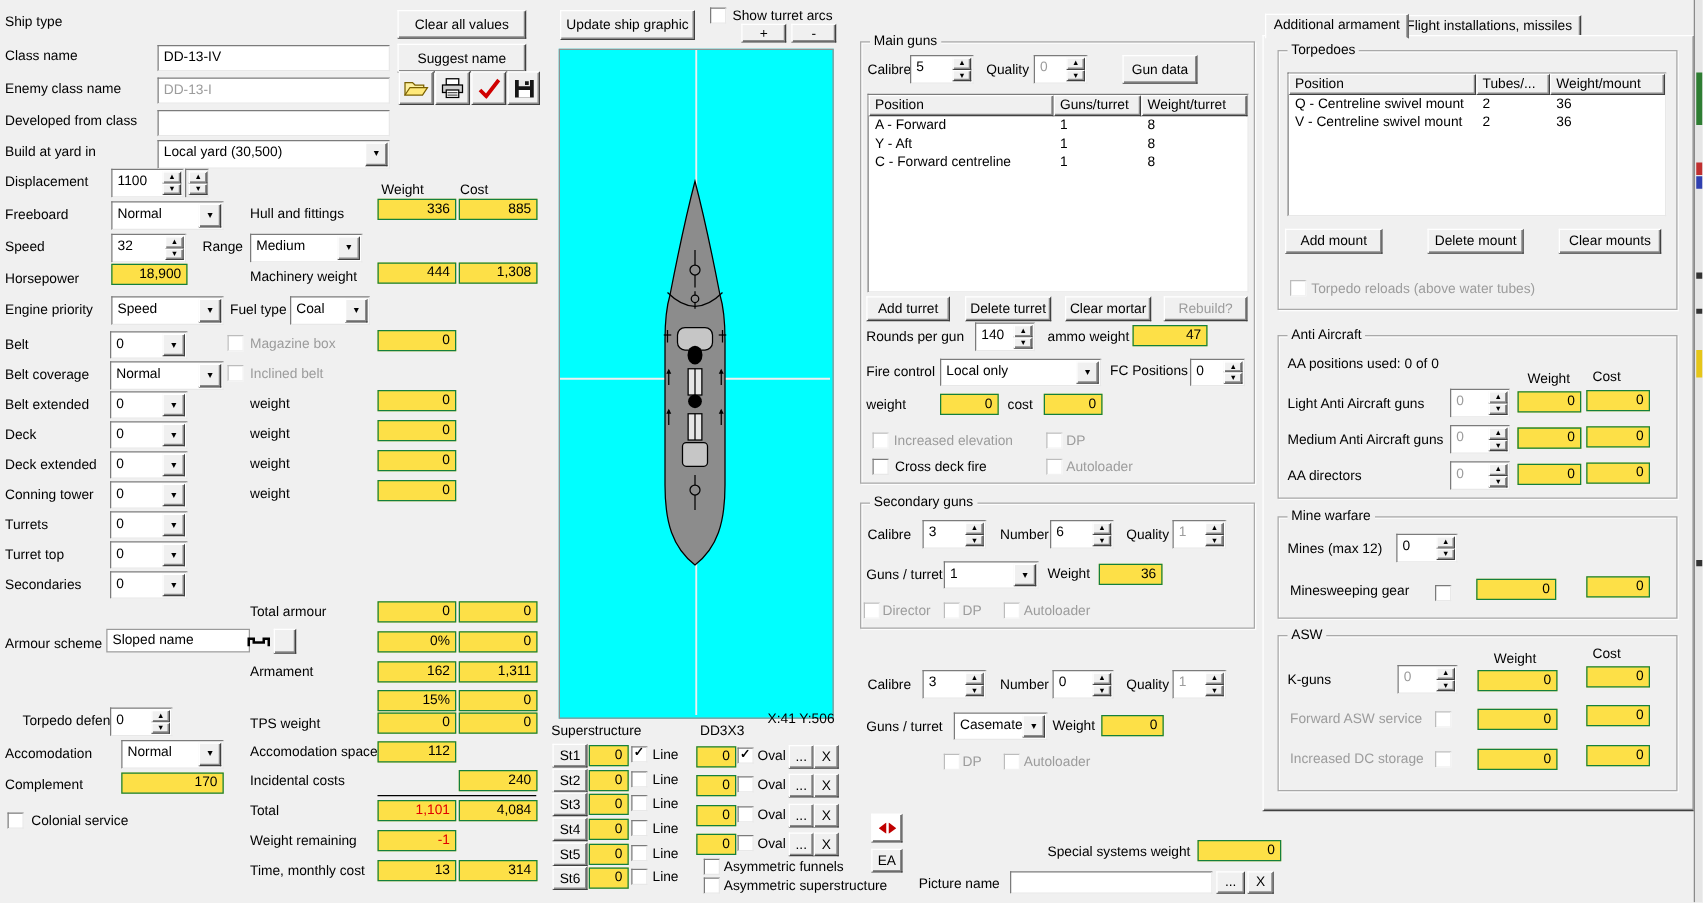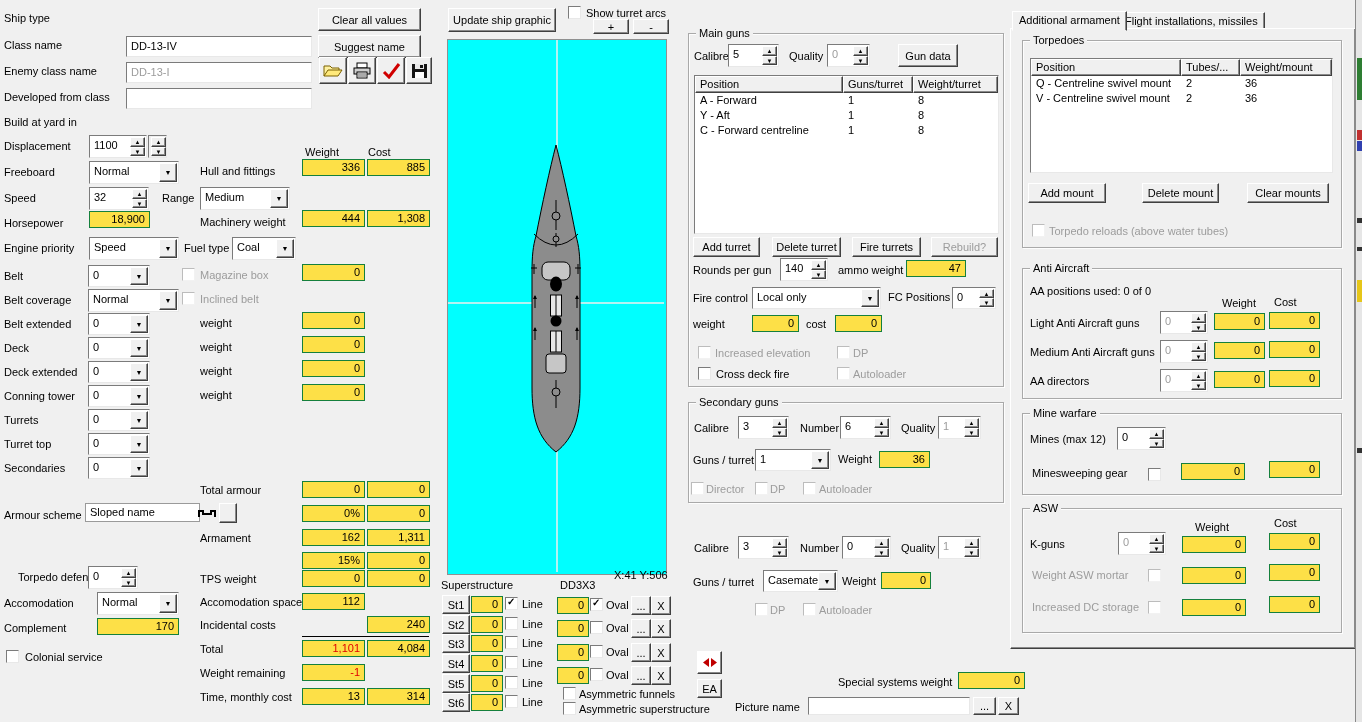--- a/index.html
+++ b/index.html
@@ -87,20 +87,24 @@
         <rect x="4" y="1" width="9" height="5" fill="#e8e8e8"></rect>
         <rect x="9" y="2" width="3" height="3" fill="#151515"></rect>
         <rect x="4" y="9" width="9" height="6" fill="#fff"></rect>
       </svg>
   </div>
 
   <div class="L" style="left:4px;top:91px">Developed from class</div>
   <div class="I" style="left:126px;top:88px;width:176px;height:15px"></div>
 
   <div class="L" style="left:4px;top:116px">Build at yard in</div>
+  <div class="DD" style="left:126px;top:112px;width:184px;height:21px">
+    <span class="v">Local yard (30,500)</span>
+      <span class="a">▼</span>
+  </div>
 
   <div class="L" style="left:4px;top:140px">Displacement</div>
   <div class="SP" style="left:89px;top:135px;width:56px;height:21px">
     <span class="v">1100</span>
       <span class="a">
         <i>▲</i>
         <i>▼</i>
       </span>
   </div>
   <div class="SP" style="left:148px;top:135px;width:17px;height:21px;background:#f0f0f0">
@@ -424,21 +428,21 @@
     </div>
     <div class="row">
       <span style="width:148px">C - Forward centreline</span>
         <span style="width:70px">1</span>
         <span style="width:85px">8</span>
     </div>
   </div>
 
   <div class="B" style="left:693px;top:237px;width:65px;height:18px">Add turret</div>
   <div class="B" style="left:772px;top:237px;width:67px;height:18px">Delete turret</div>
-  <div class="B" style="left:852px;top:237px;width:67px;height:18px">Fire turrets</div>
+  <div class="B" style="left:852px;top:237px;width:67px;height:18px">Clear mortar</div>
   <div class="B G" style="left:931px;top:237px;width:65px;height:18px">Rebuild?</div>
 
   <div class="L" style="left:693px;top:264px">Rounds per gun</div>
   <div class="SP" style="left:780px;top:258px;width:46px;height:21px">
     <span class="v">140</span>
       <span class="a">
         <i>▲</i>
         <i>▼</i>
       </span>
   </div>
@@ -659,21 +663,21 @@
   <div class="L" style="left:1030px;top:538px">K-guns</div>
   <div class="SP" style="left:1118px;top:532px;width:46px;height:21px">
     <span class="v G">0</span>
       <span class="a">
         <i>▲</i>
         <i>▼</i>
       </span>
   </div>
   <div class="R" style="left:1182px;top:536px;width:54px;height:13px">0</div>
   <div class="R" style="left:1269px;top:533px;width:41px;height:13px">0</div>
-  <div class="L G" style="left:1032px;top:569px">Weight ASW mortar</div>
+  <div class="L G" style="left:1032px;top:569px">Forward ASW service</div>
   <span class="CB d" style="left:1148px;top:569px"></span>
   <div class="R" style="left:1182px;top:567px;width:54px;height:13px">0</div>
   <div class="R" style="left:1269px;top:564px;width:41px;height:13px">0</div>
   <div class="L G" style="left:1032px;top:601px">Increased DC storage</div>
   <span class="CB d" style="left:1148px;top:601px"></span>
   <div class="R" style="left:1182px;top:599px;width:54px;height:13px">0</div>
   <div class="R" style="left:1269px;top:596px;width:41px;height:13px">0</div>
 
   <div style="position:absolute;left:1355px;top:0;width:7px;height:722px;background:#e6e6e6;border-left:1px solid #8a8a8a">
     <div style="position:absolute;left:1px;top:58px;width:6px;height:42px;background:#2e7d32"></div>

